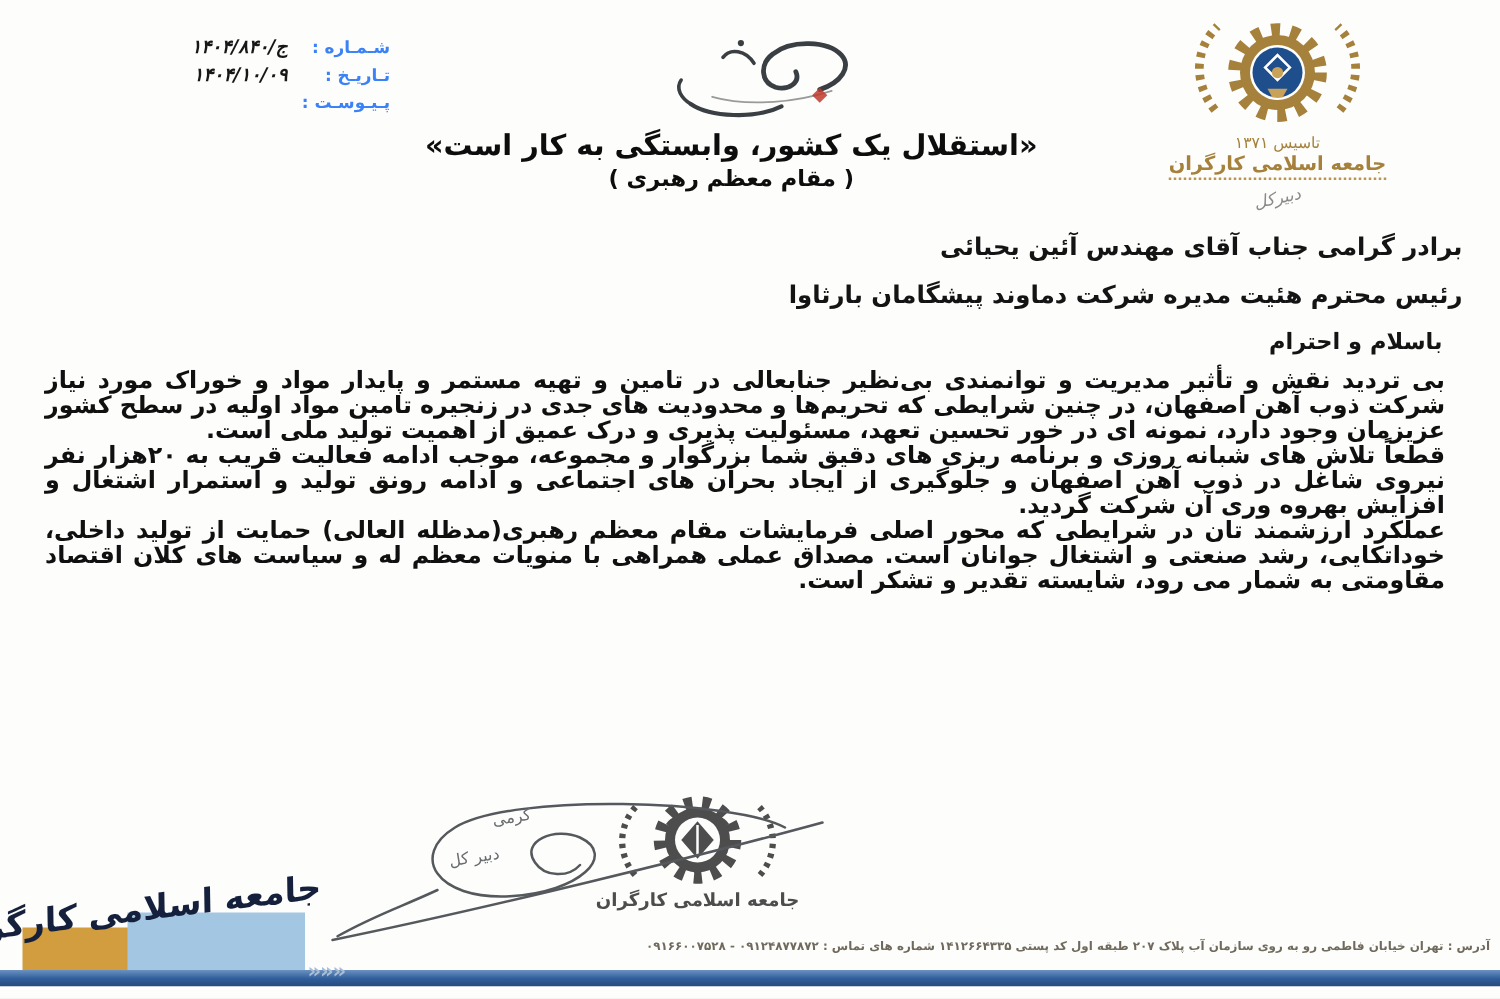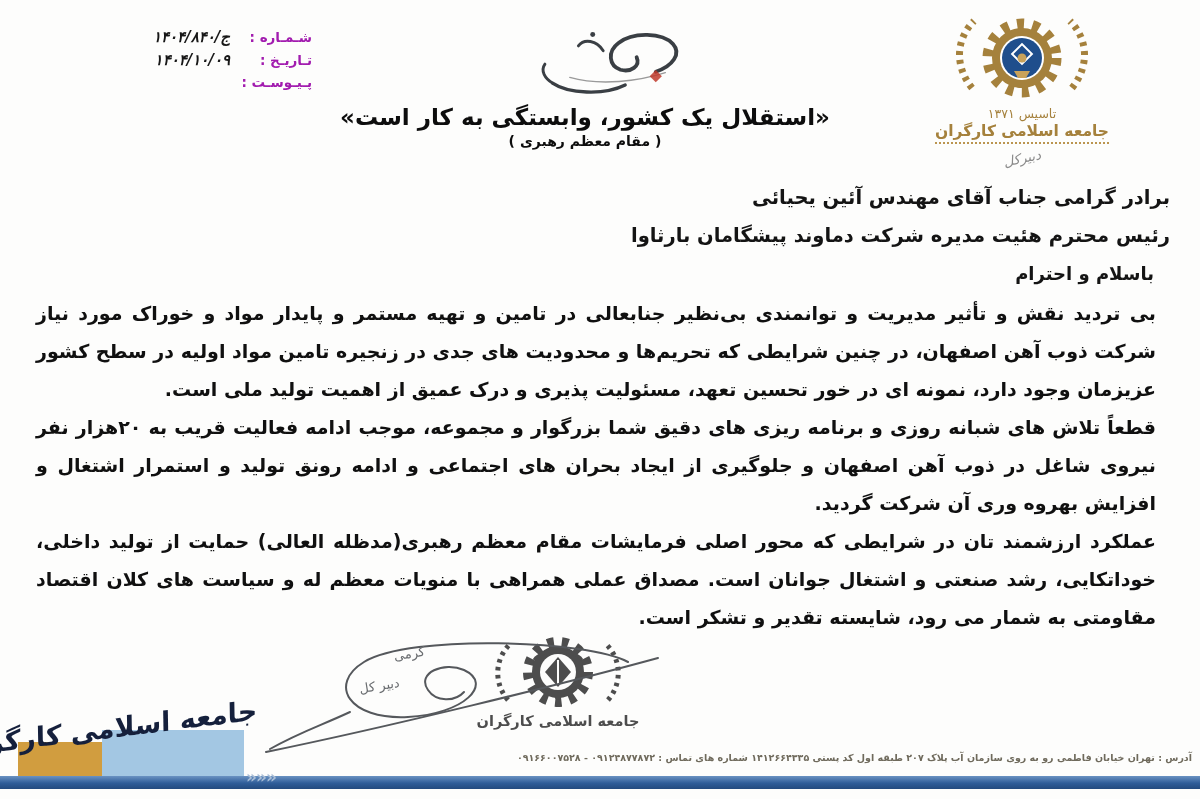--- a/index.html
+++ b/index.html
@@ -4,42 +4,42 @@
 <style>
   html,body{margin:0;padding:0;background:#e8e8e8;}
   .page{
     position:relative;width:1200px;height:799px;margin:0 auto;
     background:#fdfdfc;overflow:hidden;
     font-family:"DejaVu Sans", sans-serif;color:#141414;
   }
   
   .header-meta{position:absolute;top:28px;left:52px;width:260px;}
   .meta-row{display:flex;direction:rtl;align-items:baseline;margin-bottom:5px;gap:10px;}
-  .meta-label{color:#a21caf;font-size:13.5px;font-weight:600;width:72px;flex:0 0 auto;}
+  .meta-label{color:#3b82f6;font-size:13.5px;font-weight:600;width:72px;flex:0 0 auto;}
   .meta-value{color:#171717;font-weight:bold;font-size:15px;font-style:italic;direction:ltr;unicode-bidi:isolate;}
   
   .bismillah{position:absolute;top:22px;left:508px;width:200px;height:86px;}
   
   .emblem{position:absolute;top:10px;right:78px;width:200px;text-align:center;}
   .emblem-founded{font-size:12.5px;font-weight:normal;color:#a5813c;margin-top:-4px;}
   .emblem-org{display:inline-block;font-size:15.5px;font-weight:bold;color:#a5813c;
     border-bottom:2px dotted #bb9550;padding-bottom:2px;margin-top:1px;}
   .emblem-script{margin-top:4px;}
   .emblem-script span{display:inline-block;color:#8a8a8a;font-size:13.5px;font-style:italic;transform:rotate(-12deg);}
   
   .quote{position:absolute;top:104px;left:0;width:1170px;text-align:center;direction:rtl;}
   .quote-line1{font-size:23px;font-weight:bold;color:#0d0d0d;}
-  .quote-line2{font-size:14px;font-weight:bold;color:#0d0d0d;margin-top:3px;}
+  .quote-line2{font-size:18px;font-weight:bold;color:#0d0d0d;margin-top:3px;}
   
   .recipient{position:absolute;top:179px;left:0;width:1170px;direction:rtl;
     font-size:19.5px;font-weight:bold;line-height:38px;}
   
   .salutation{position:absolute;top:263px;right:46px;font-size:18px;font-weight:bold;direction:rtl;}
   .body-text{position:absolute;top:294px;right:44px;left:36px;direction:rtl;
-    text-align:justify;font-size:19px;font-weight:bold;line-height:38px;color:#101010;}
+    text-align:justify;font-size:19px;font-weight:bold;line-height:20px;color:#101010;}
   .body-text p{margin:0;}
   
   .stamp{position:absolute;left:466px;top:634px;width:184px;text-align:center;}
   .stamp-text{font-size:14.5px;font-weight:bold;color:#4d4d4d;margin-top:-3px;direction:rtl;}
   .signature-svg{position:absolute;left:258px;top:632px;width:410px;height:130px;pointer-events:none;}
   
   .watermark{position:absolute;left:12px;top:702px;width:240px;height:84px;}
   .wm-gold{position:absolute;left:6px;top:40px;width:100px;height:38px;background:#d19d3f;}
   .wm-blue{position:absolute;left:90px;top:28px;width:142px;height:50px;background:#a3c7e3;}
   .wm-text{position:absolute;left:-6px;top:8px;width:252px;text-align:center;direction:rtl;

